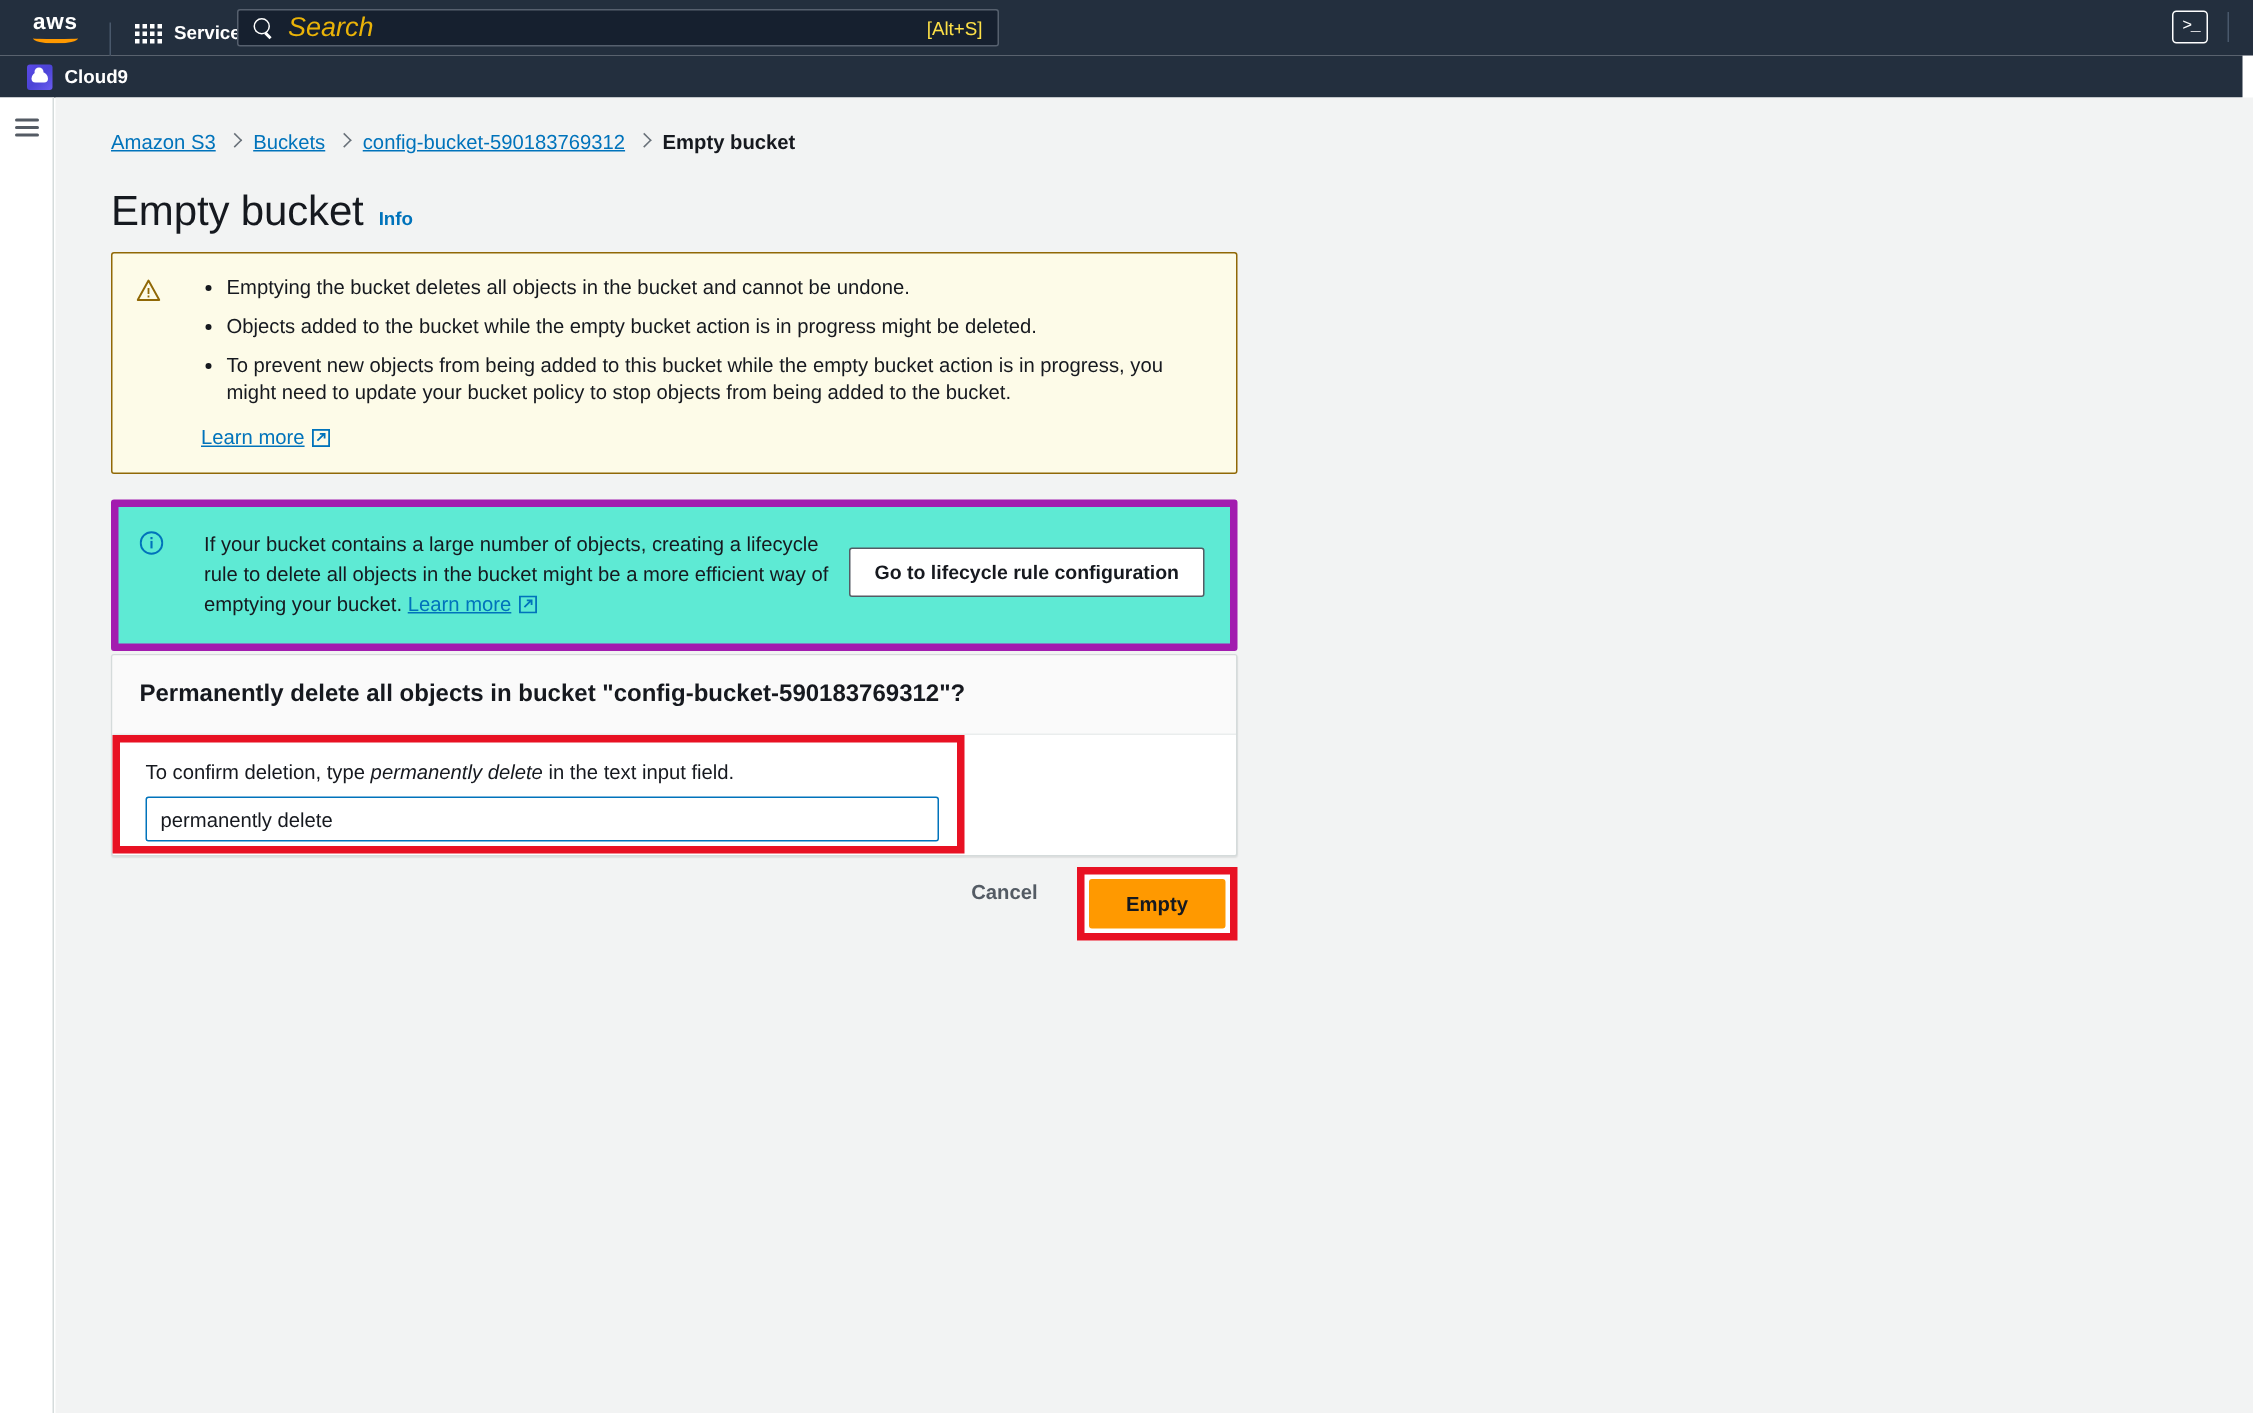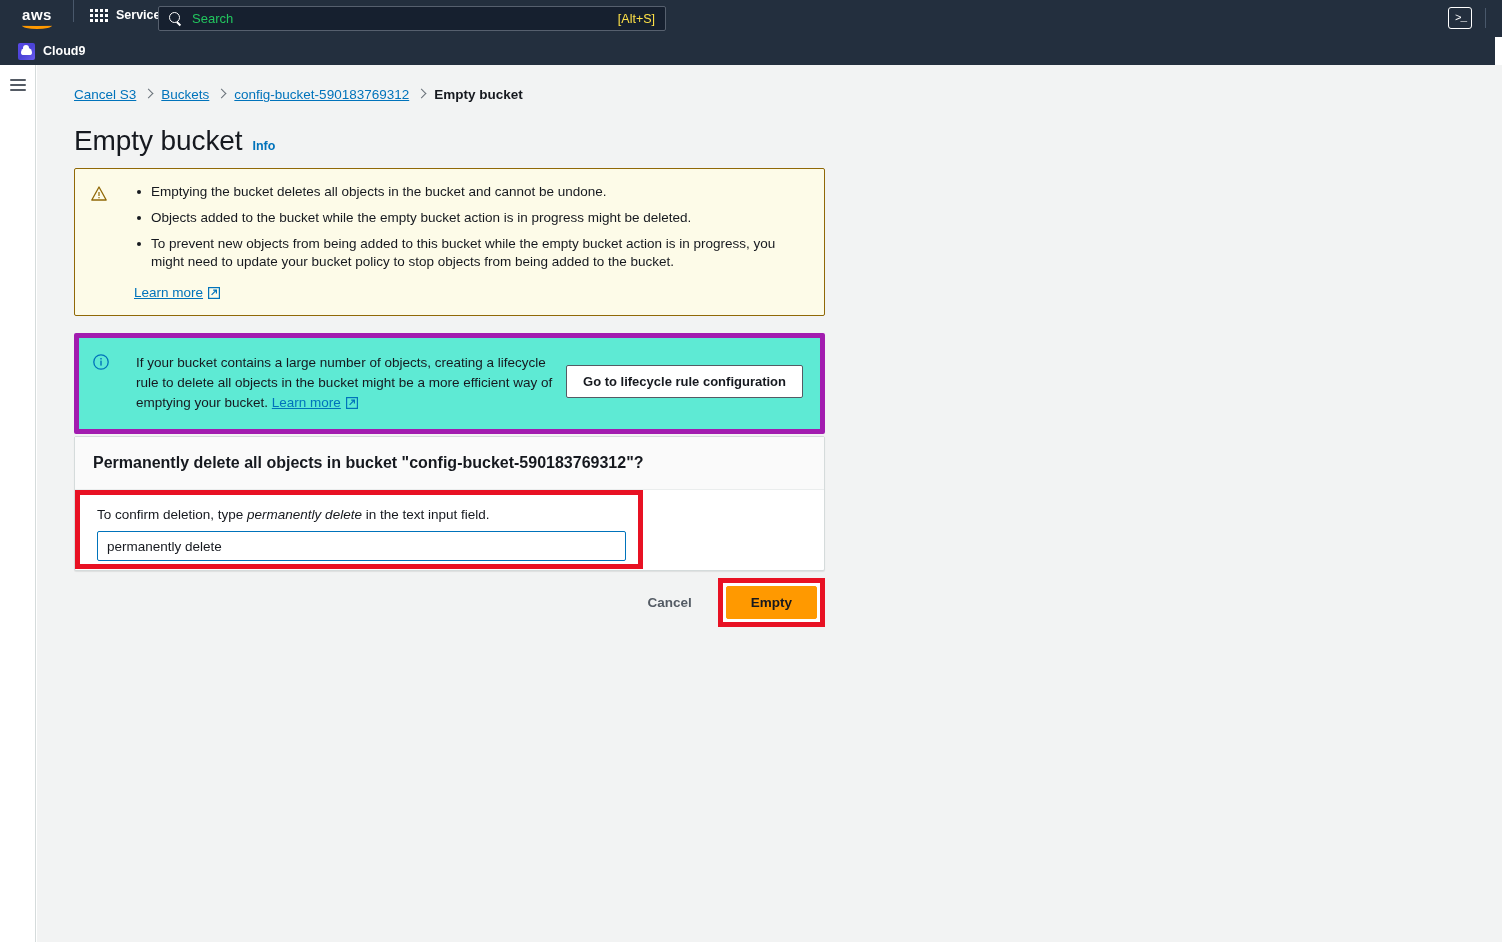--- a/index.html
+++ b/index.html
@@ -7,21 +7,21 @@
     width: 1502px; height: 942px;
     background: #ffffff;
     font-family: "Liberation Sans", sans-serif;
     overflow: hidden;
   }
 
   
   .topnav {
     position: absolute; left: 0; top: 0; width: 1502px; height: 37px;
     background: #232f3e;
-    display: flex; align-items: flex-start;
+    display: flex; align-items: flex-end;
   }
   .aws-logo {
     width: 54px; height: 37px; margin-left: 10px;
     display: flex; flex-direction: column; align-items: center; justify-content: center;
     cursor: pointer;
   }
   .aws-logo .wordmark {
     color: #ffffff; font-size: 15px; font-weight: 700; letter-spacing: .5px;
     line-height: 13px; font-family: "Liberation Sans", sans-serif;
   }
@@ -49,21 +49,21 @@
   .search-ico { width: 14px; height: 14px; position: relative; flex: 0 0 14px; margin-right: 9px; }
   .search-ico::before {
     content: ""; position: absolute; left: 0; top: 0;
     width: 9px; height: 9px; border: 1.6px solid #ffffff; border-radius: 50%;
   }
   .search-ico::after {
     content: ""; position: absolute; left: 8px; top: 9px;
     width: 5px; height: 1.6px; background: #ffffff; transform: rotate(45deg);
     transform-origin: left center;
   }
-  .search-ph { color: #22c55e; font-size: 13px; flex: 1; }
+  .search-ph { color: #eab308; font-size: 18px; font-style: italic; flex: 1; }
   .search-alt { color: #fde047; font-size: 12.5px; }
 
   .shell-btn {
     position: absolute; right: 30px; top: 7px; width: 24px; height: 22px;
     border: 1.7px solid #ffffff; border-radius: 3px; cursor: pointer;
     display: flex; align-items: center; justify-content: center;
     font-size: 11px; color: #ffffff; font-family: "Liberation Mono", monospace;
     letter-spacing: -1px; padding-left: 1px;
   }
   .shell-divider { position: absolute; right: 16px; top: 8px; width: 1px; height: 20px; background: #49586b; }
@@ -202,21 +202,21 @@
   .confirm-input {
     position: absolute; left: 17px; top: 36px; width: 529px; height: 30px;
     border: 1.6px solid #0073bb; border-radius: 2px; background: #ffffff;
     font-size: 13.5px; color: #16191f; padding: 0 9px; outline: none;
     font-family: "Liberation Sans", sans-serif;
   }
 
   
   .actions {
     position: absolute; left: 37px; top: 513px; width: 751px;
-    display: flex; justify-content: flex-end; align-items: center; gap: 0;
+    display: flex; justify-content: flex-end; align-items: flex-start; gap: 0;
   }
   .cancel-btn {
     background: transparent; border: none; color: #545b64;
     font-size: 13.5px; font-weight: 700; cursor: pointer; padding: 9px 14px;
     font-family: "Liberation Sans", sans-serif;
   }
   .empty-wrap {
     border: 5px solid #e81123; background: #ffffff; padding: 3px;
     margin-left: 12px; display: inline-block;
   }
@@ -280,21 +280,21 @@
   <div class="hamburger">
     <i></i>
       <i></i>
       <i></i>
   </div>
 </div>
 
 <div class="content">
 
   <div class="breadcrumb">
-    <span class="crumb-link">Cancel S3</span>
+    <span class="crumb-link">Amazon S3</span>
     <span class="crumb-sep"></span>
     <span class="crumb-link">Buckets</span>
     <span class="crumb-sep"></span>
     <span class="crumb-link">config-bucket-590183769312</span>
     <span class="crumb-sep"></span>
     <span class="crumb-current">Empty bucket</span>
   </div>
 
   <div class="page-title-row">
     <h1 class="page-title">Empty bucket</h1>

